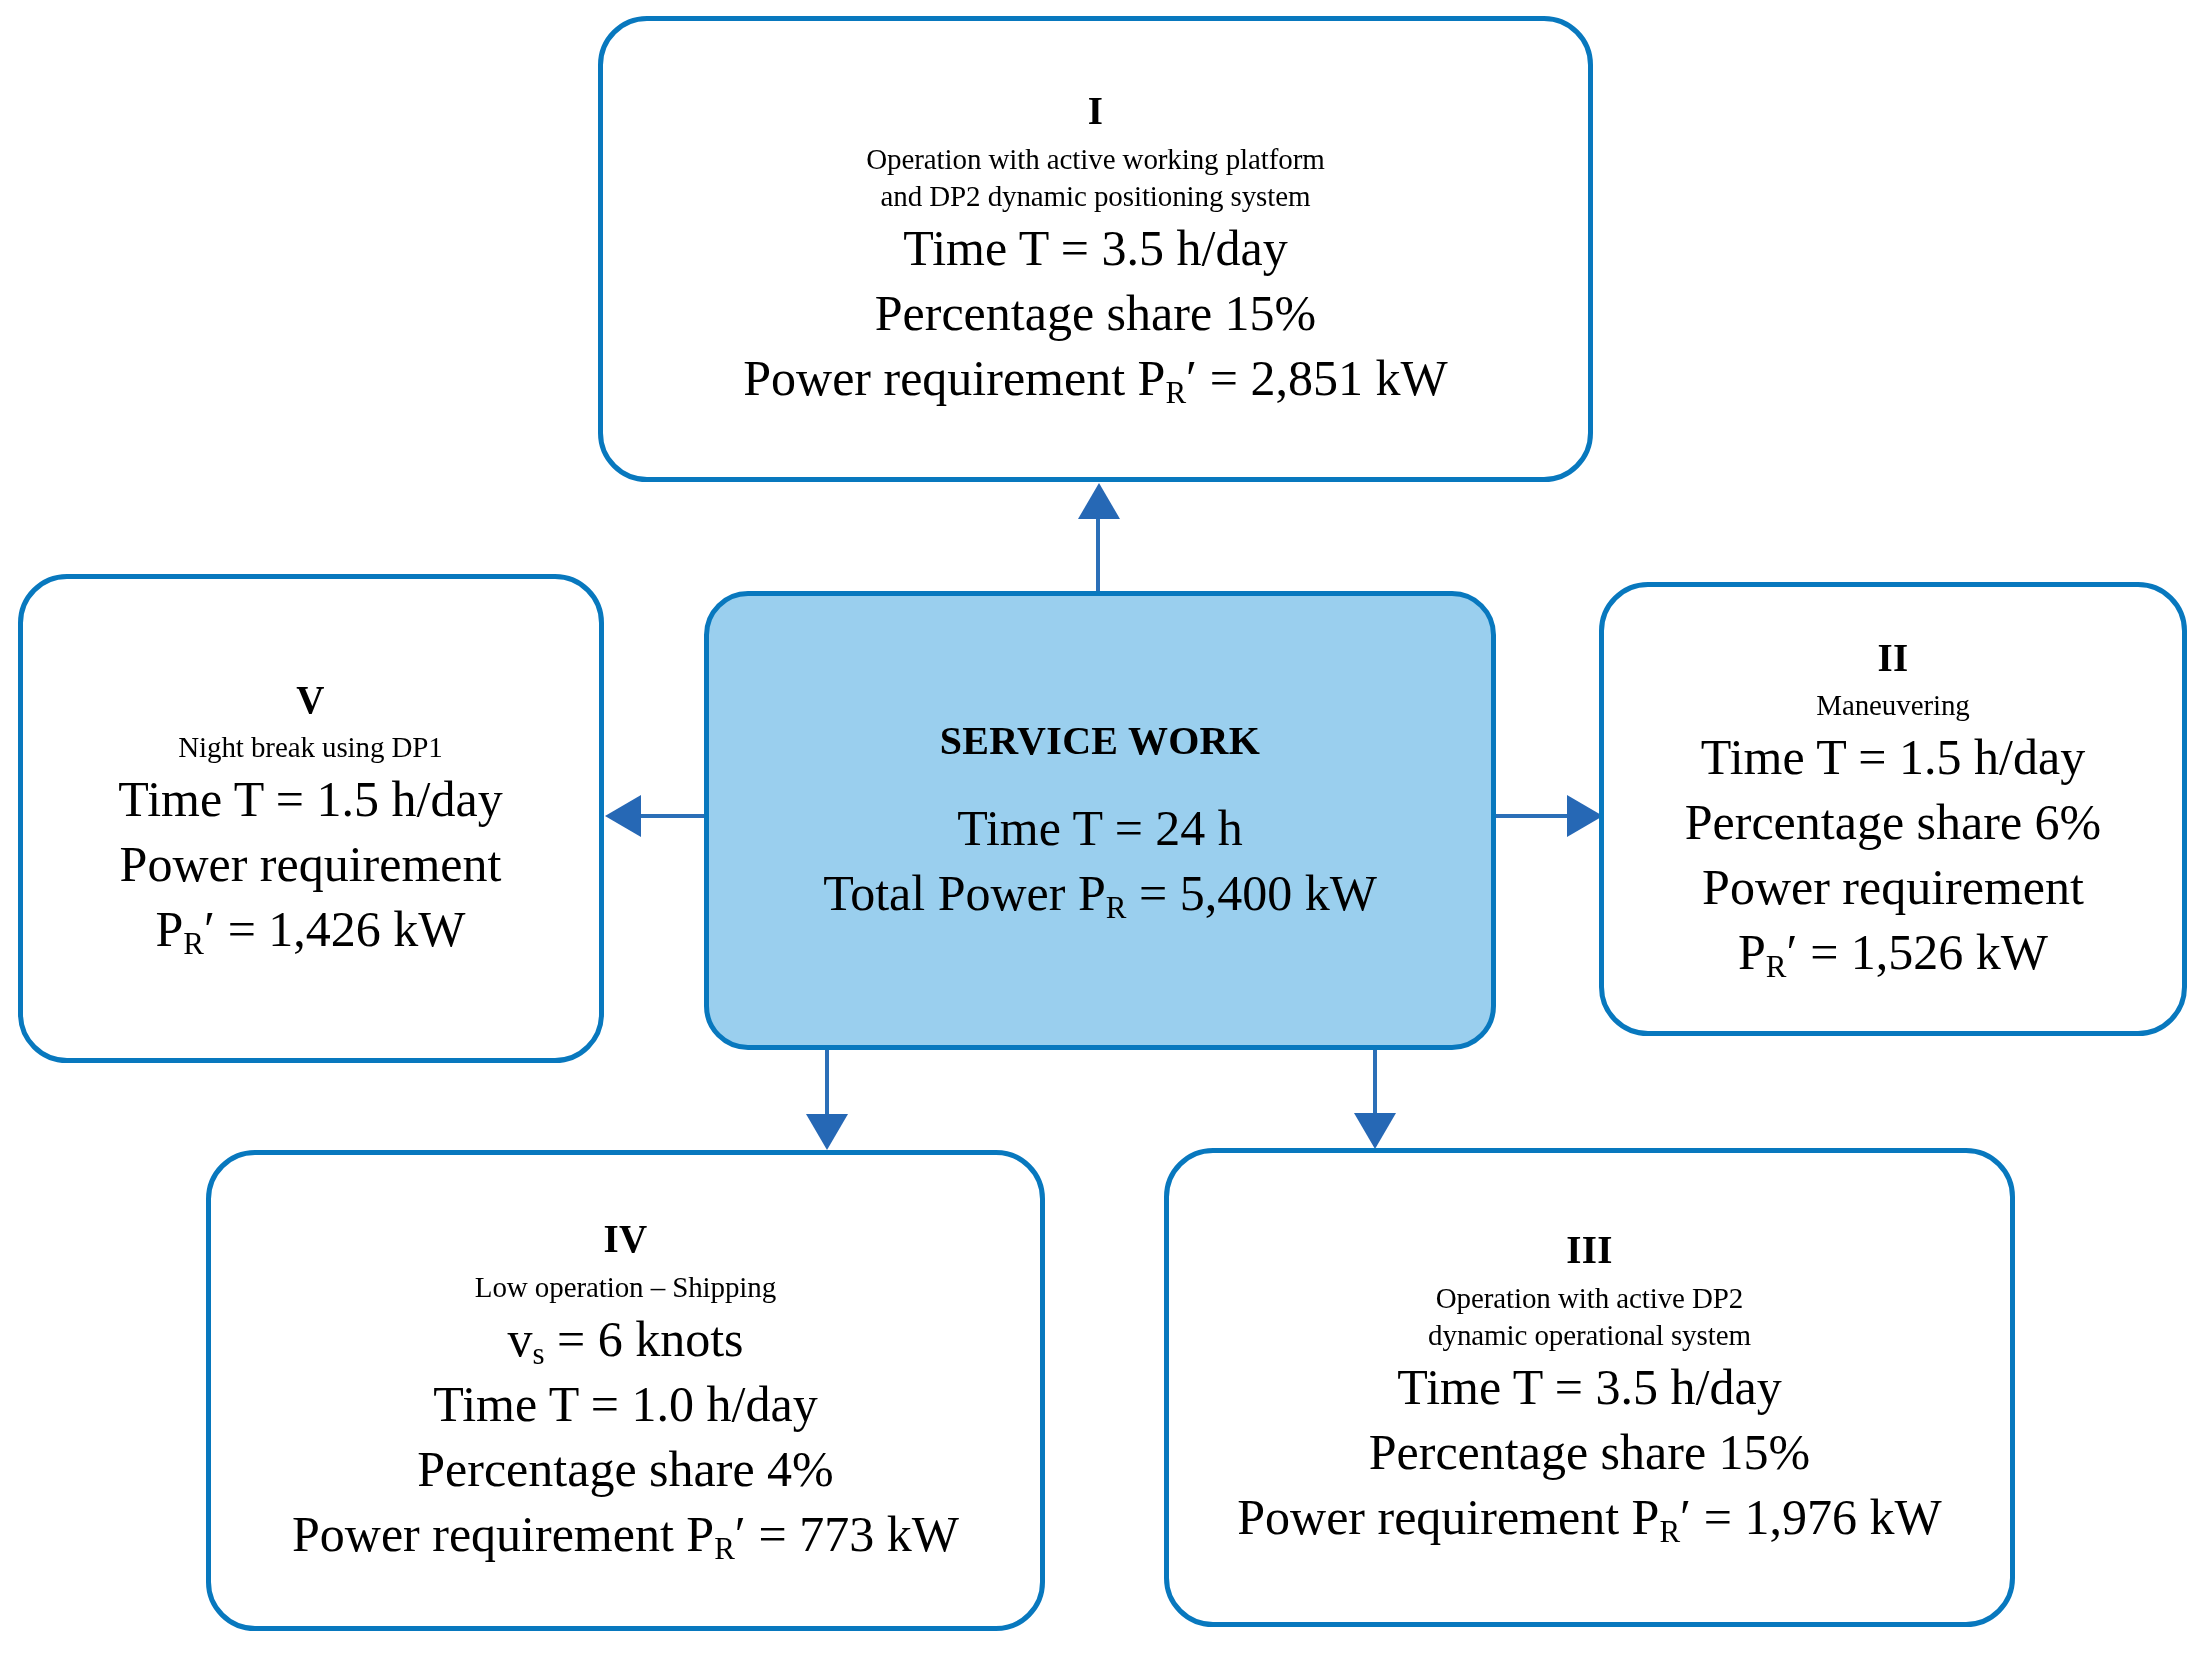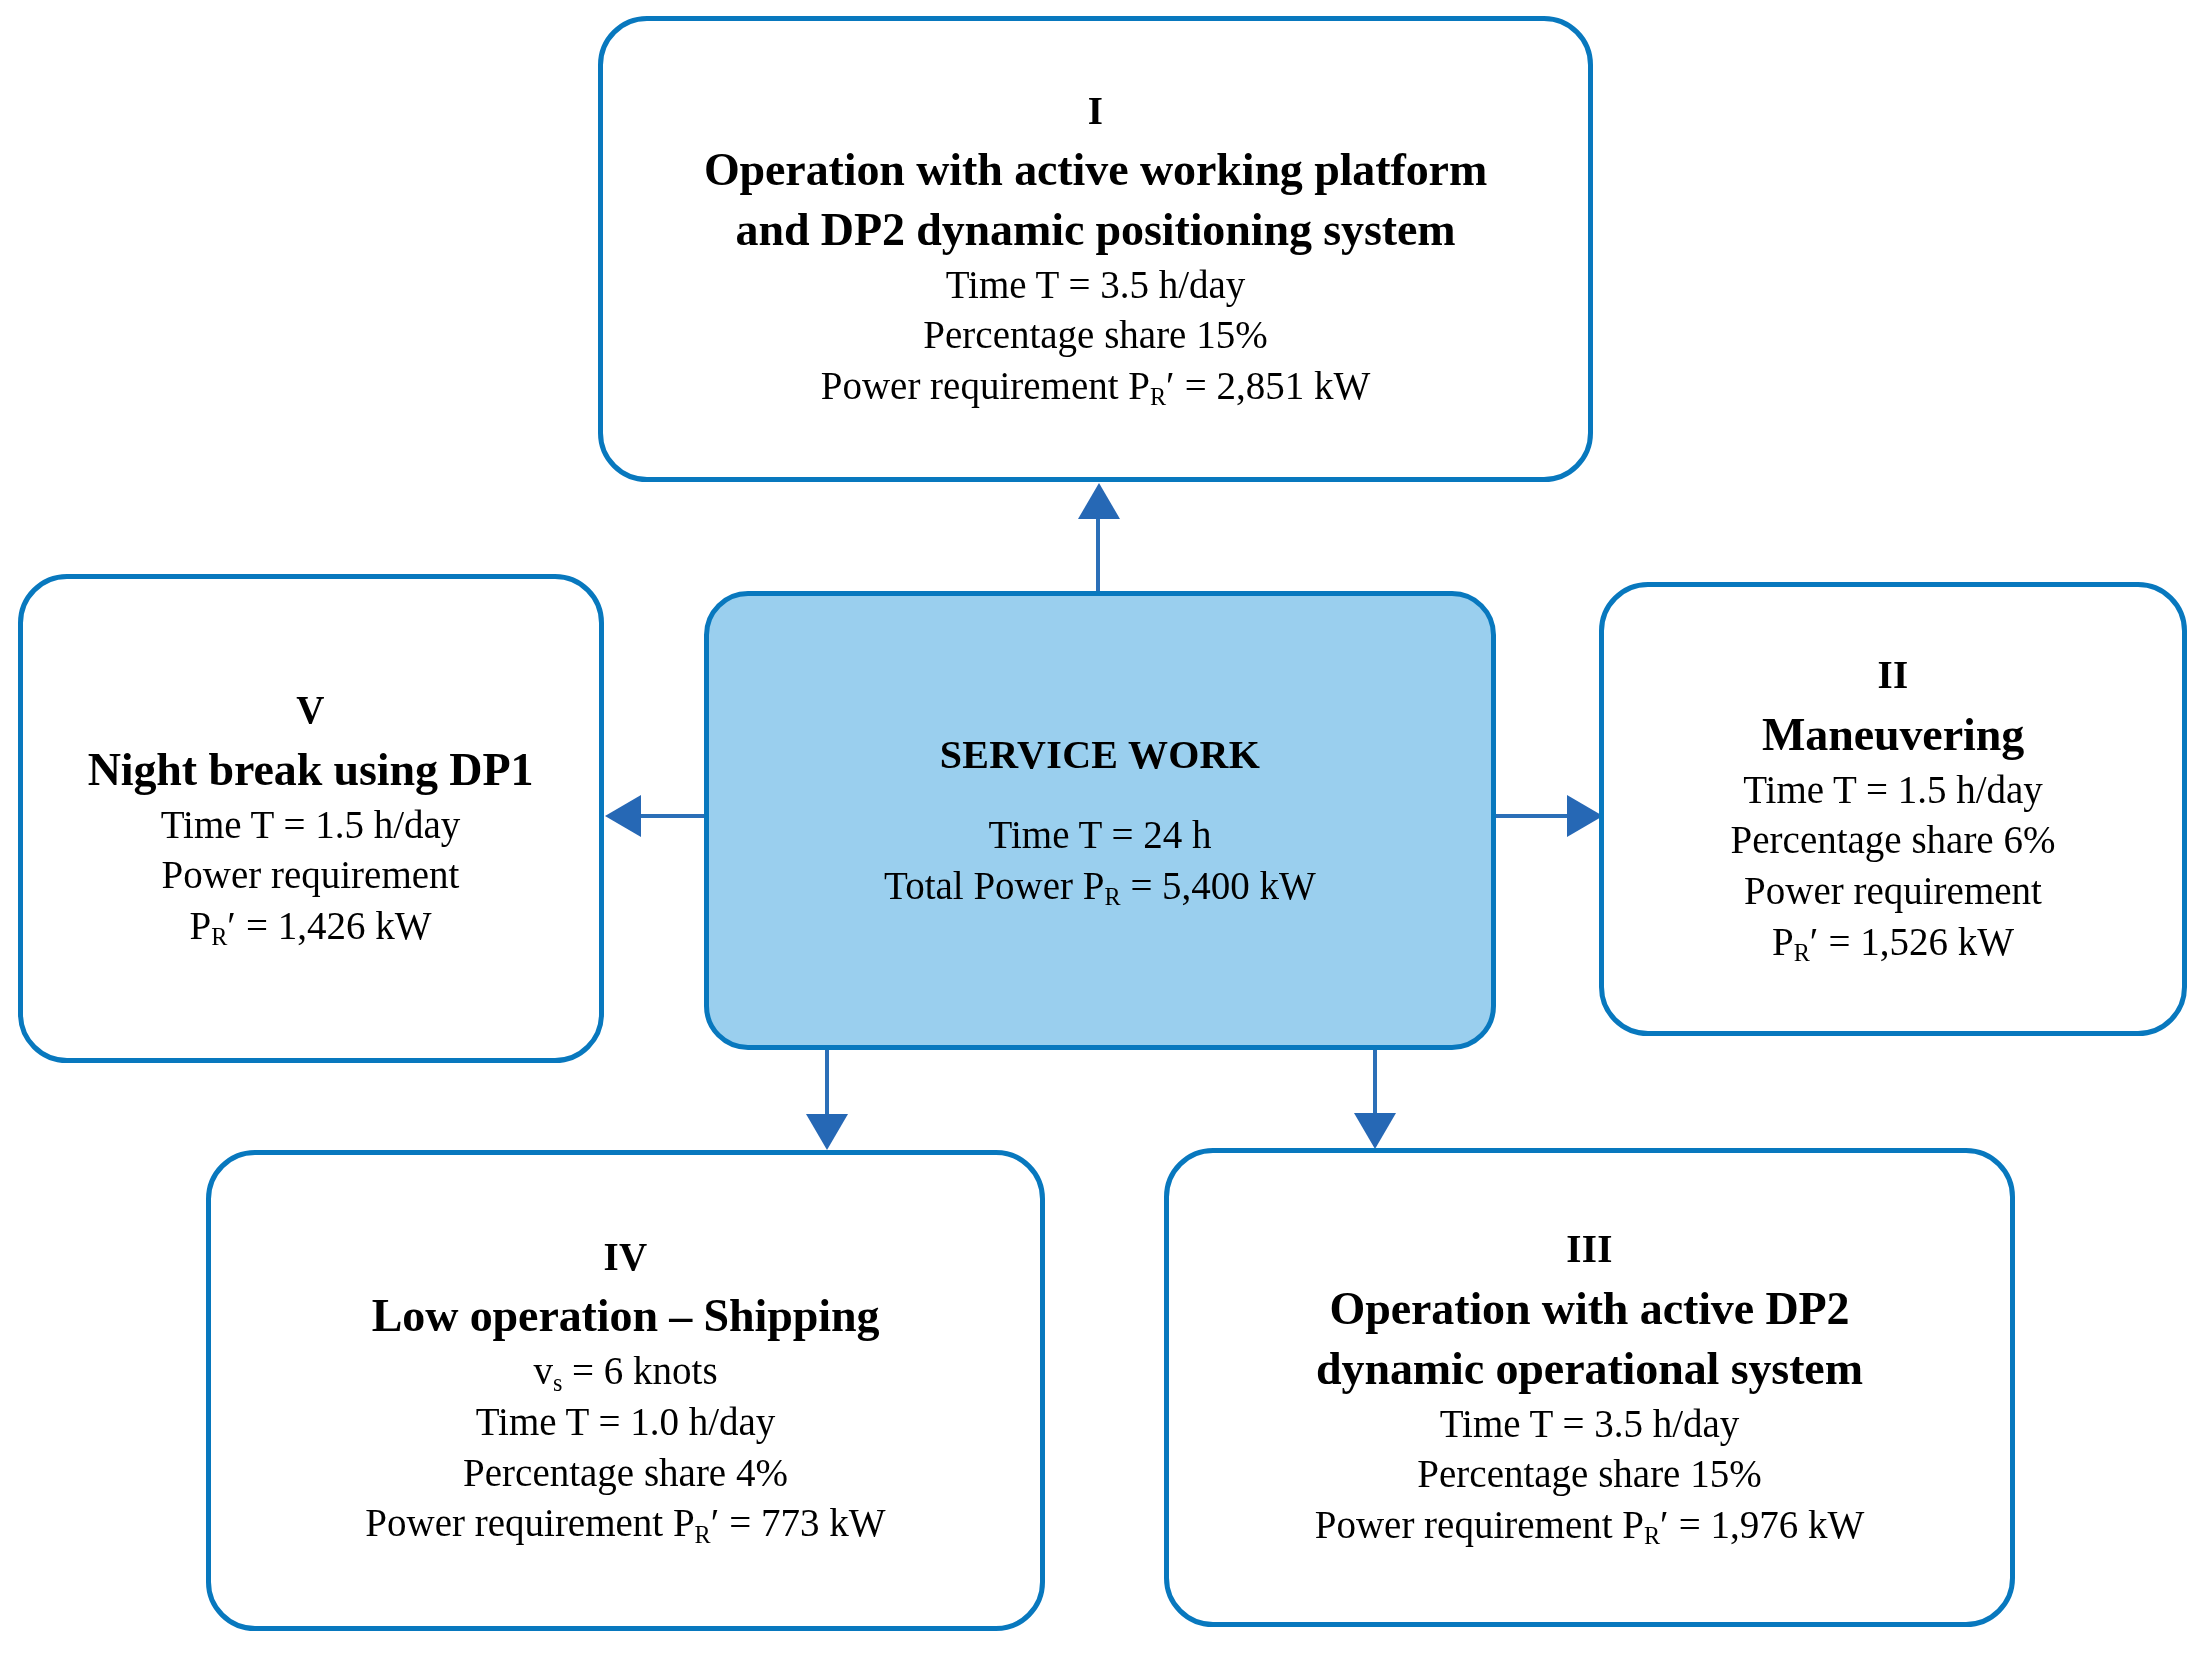--- a/index.html
+++ b/index.html
@@ -40,27 +40,27 @@
     border-radius: 44px;
   }
 
   .roman {
     font-weight: bold;
     font-size: 39px;
     letter-spacing: 0.3px;
     margin-bottom: 3.8px;
   }
   .title {
-    font-weight: bold;
-    font-size: 46px;
+    font-weight: normal;
+    font-size: 29px;
     letter-spacing: -0.1px;
   }
   .line {
     font-weight: normal;
-    font-size: 39px;
+    font-size: 50px;
     white-space: nowrap;
   }
   .gap {
     height: 29px;
   }
   .center-title {
     font-weight: bold;
     font-size: 40px;
     letter-spacing: 0.3px;
   }

